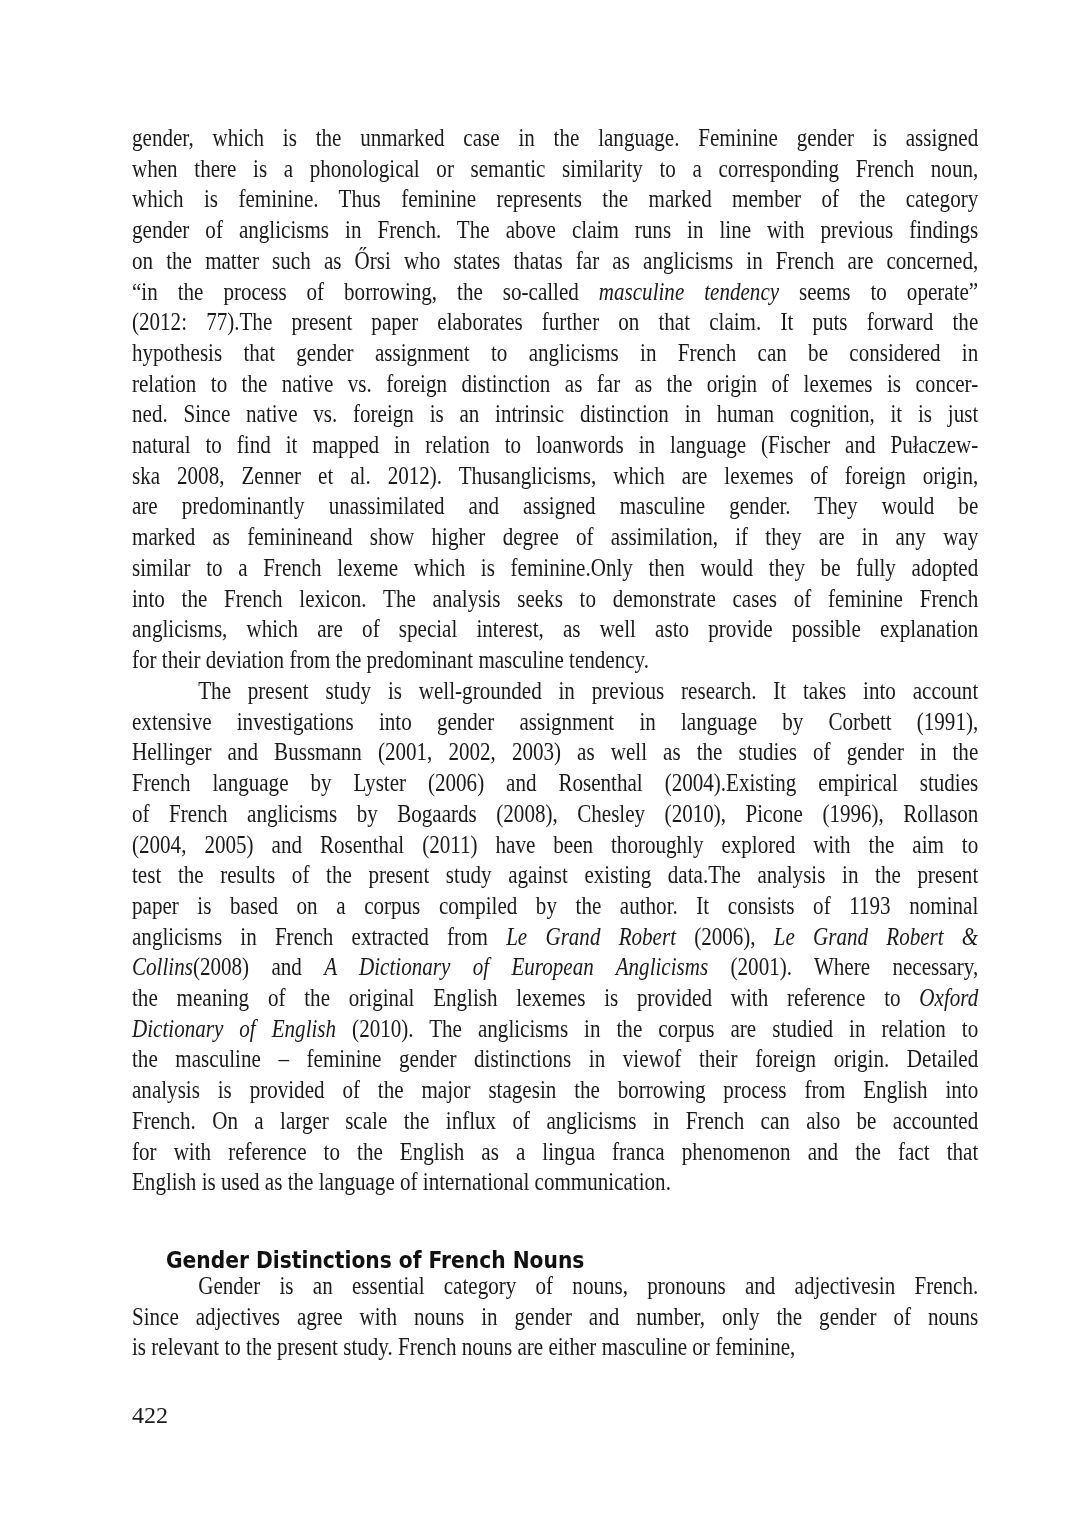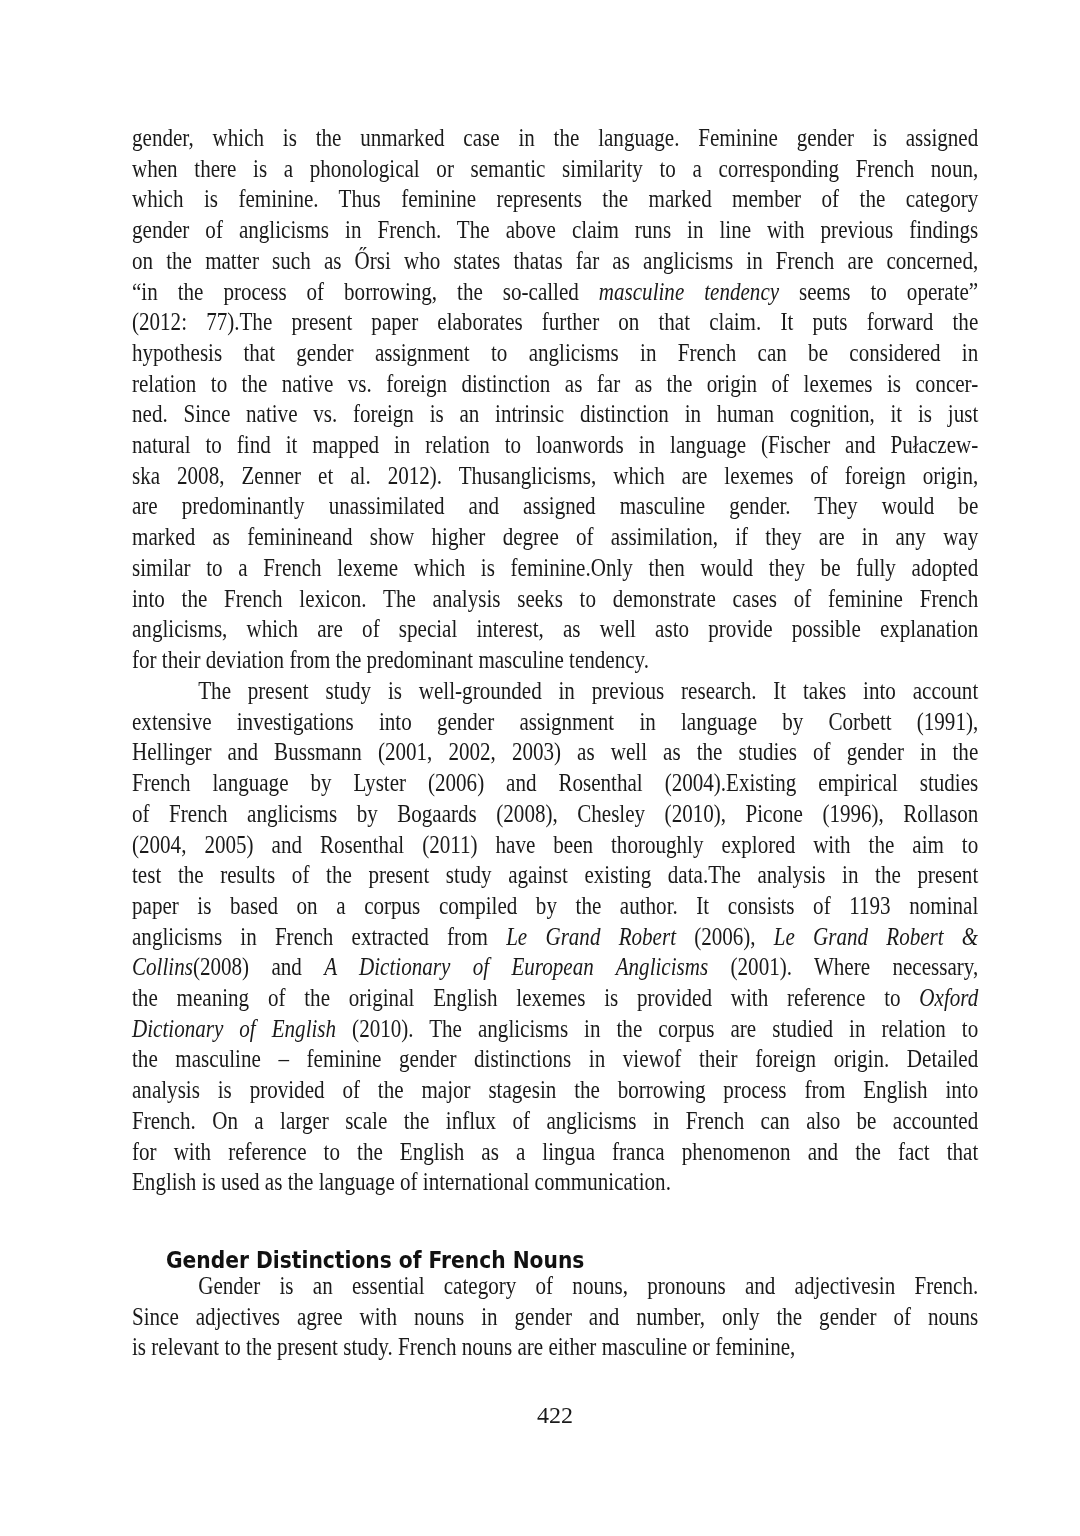--- a/index.html
+++ b/index.html
@@ -54,21 +54,21 @@
       line-height: 30px;
       white-space: nowrap;
       transform-origin: left top;
       transform: scaleX(0.88);
       color: #111111;
     }
     .page-number {
       position: absolute;
       left: 0;
       width: 846px;
-      text-align: center;
+      text-align: left;
       font-family: "Liberation Serif", serif;
       font-size: 24px;
       line-height: 30px;
       color: #1a1a1a;
     }
   </style>
 </head>
 <body>
 
 <div class="page">

